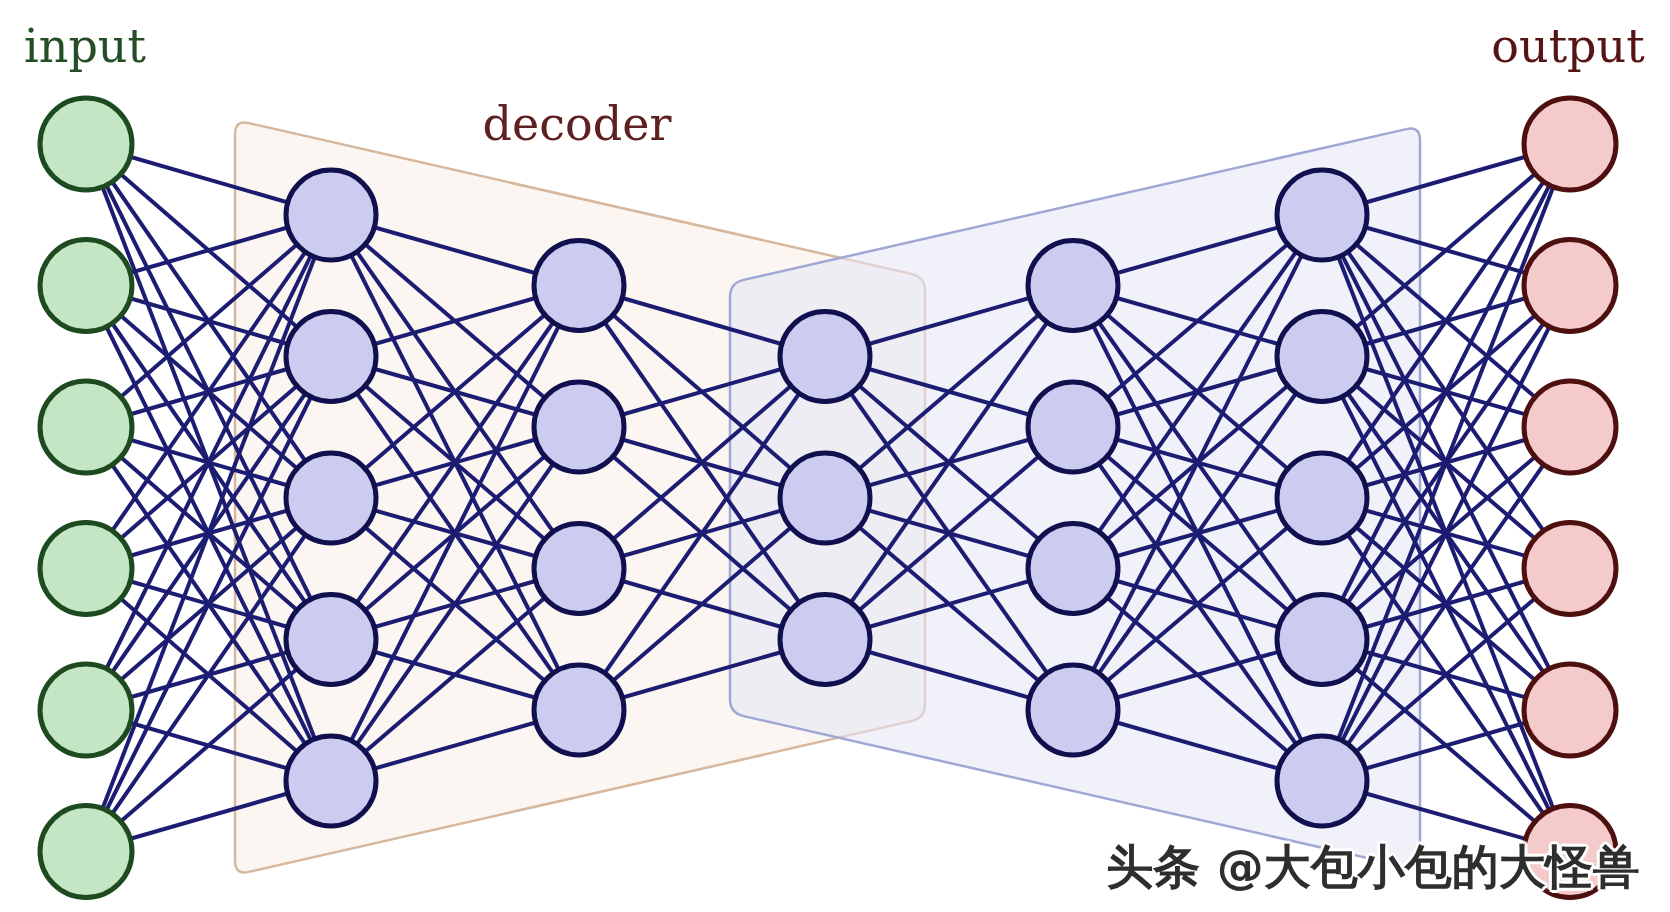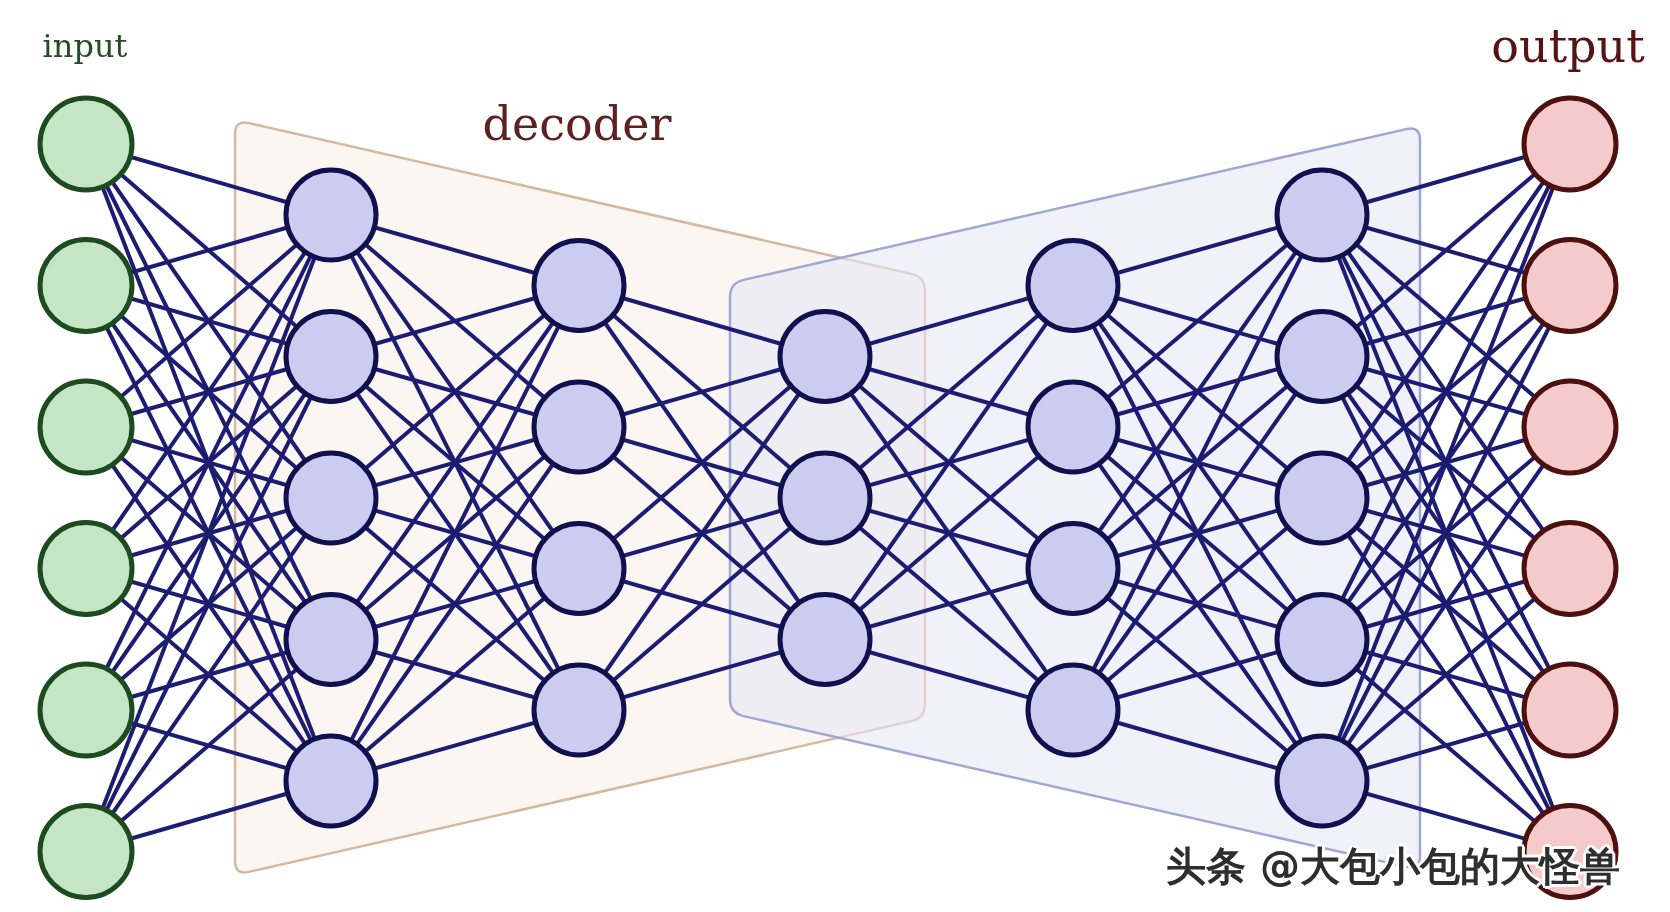--- a/index.html
+++ b/index.html
@@ -186,18 +186,18 @@
       <circle cx="1322" cy="639.5" r="45" fill="#cccbf0" stroke="#10104e" stroke-width="5"></circle>
       <circle cx="1322" cy="781" r="45" fill="#cccbf0" stroke="#10104e" stroke-width="5"></circle>
       <circle cx="1570" cy="144" r="46" fill="#f4caca" stroke="#4e0f0f" stroke-width="5"></circle>
       <circle cx="1570" cy="285.5" r="46" fill="#f4caca" stroke="#4e0f0f" stroke-width="5"></circle>
       <circle cx="1570" cy="427" r="46" fill="#f4caca" stroke="#4e0f0f" stroke-width="5"></circle>
       <circle cx="1570" cy="568.5" r="46" fill="#f4caca" stroke="#4e0f0f" stroke-width="5"></circle>
       <circle cx="1570" cy="710" r="46" fill="#f4caca" stroke="#4e0f0f" stroke-width="5"></circle>
       <circle cx="1570" cy="851.5" r="46" fill="#f4caca" stroke="#4e0f0f" stroke-width="5"></circle>
     </svg>
 
-  <div class="diagram-label" style="left: 85px; top: 46px; color: rgb(37, 78, 38); font-size: 32px;">input</div>
+  <div class="diagram-label" style="left: 85px; top: 46px; color: rgb(37, 78, 38); font-size: 46px;">input</div>
   <div class="diagram-label" style="left: 577px; top: 124px; color: rgb(94, 33, 33); font-size: 46px;">decoder</div>
   <div class="diagram-label" style="left: 1568px; top: 46px; color: rgb(87, 20, 20); font-size: 46px;">output</div>
 
-  <div class="watermark" style="left: 1373px; top: 866px; color: rgb(46, 46, 46); font-size: 40px; margin-left: 20px;">头条 @大包小包的大怪兽</div>
+  <div class="watermark" style="left: 1373px; top: 866px; color: rgb(46, 46, 46); font-size: 47px;">头条 @大包小包的大怪兽</div>
 </div>
 
 </body></html>

